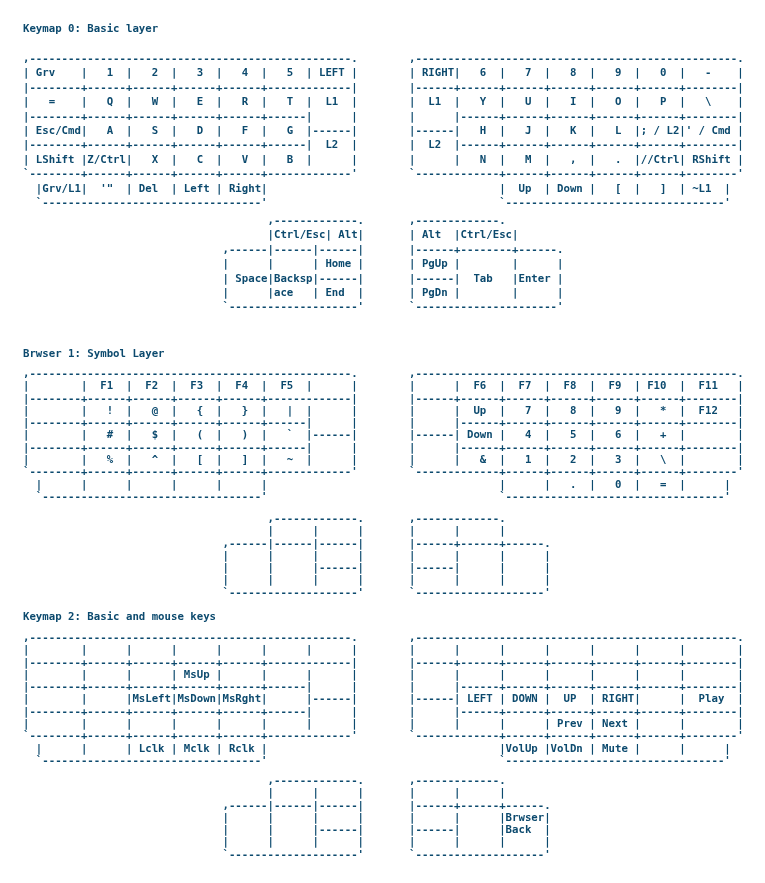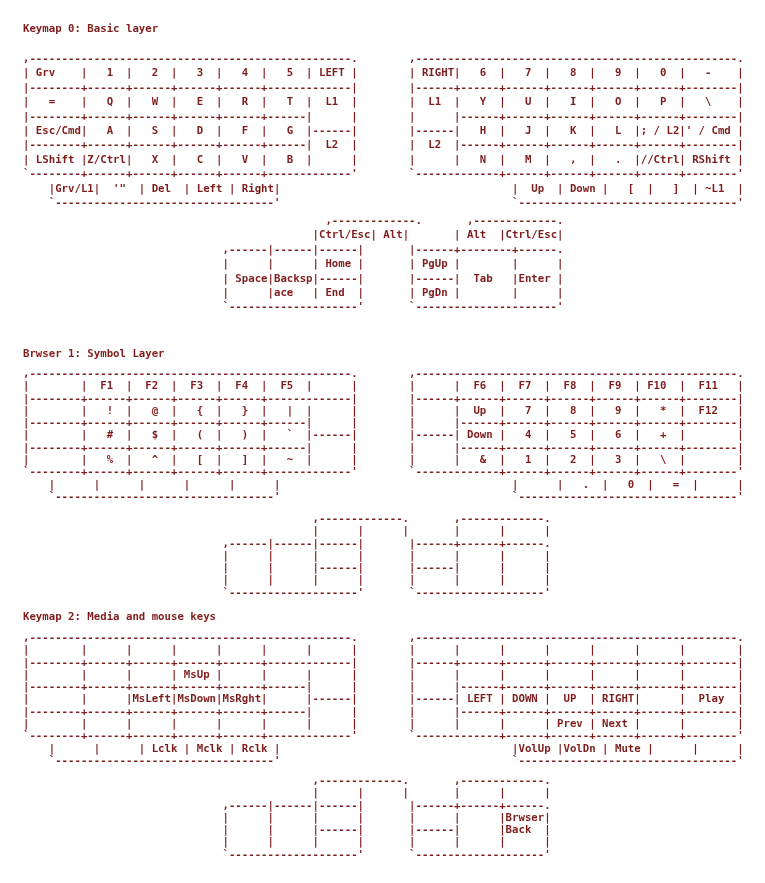--- a/index.html
+++ b/index.html
@@ -10,22 +10,21 @@
     height: 883px;
     overflow: hidden;
   }
   .doc {
     position: relative;
     width: 765px;
     height: 883px;
     background: #ffffff;
     font-family: "DejaVu Sans Mono", "Liberation Mono", monospace;
     font-weight: bold;
-    color: #7f1d1d;
-    text-align: right;
+    color: #0c4a6e;
   }
   .kb-title {
     position: absolute;
     left: 23px;
     font-size: 10.7px;
     line-height: 12px;
     white-space: pre;
   }
   .art {
     position: absolute;
@@ -76,21 +75,21 @@
   |      |      |      |      |      |                                    |      |   .  |   0  |   =  |      |
   `----------------------------------'                                    `----------------------------------'</pre>
   <pre class="art lh-k12" style="top:513px">                                      ,-------------.       ,-------------.
                                       |      |      |       |      |      |
                                ,------|------|------|       |------+------+------.
                                |      |      |      |       |      |      |      |
                                |      |      |------|       |------|      |      |
                                |      |      |      |       |      |      |      |
                                `--------------------'       `--------------------'</pre>
 
-  <div class="kb-title" style="top:611px">Keymap 2: Media and mouse keys</div>
+  <div class="kb-title" style="top:611px">Keymap 2: Basic and mouse keys</div>
   <pre class="art lh-k12" style="top:632px">,--------------------------------------------------.        ,--------------------------------------------------.
 |        |      |      |      |      |      |      |        |      |      |      |      |      |      |        |
 |--------+------+------+------+------+-------------|        |------+------+------+------+------+------+--------|
 |        |      |      | MsUp |      |      |      |        |      |      |      |      |      |      |        |
 |--------+------+------+------+------+------|      |        |      |------+------+------+------+------+--------|
 |        |      |MsLeft|MsDown|MsRght|      |------|        |------| LEFT | DOWN |  UP  | RIGHT|      |  Play  |
 |--------+------+------+------+------+------|      |        |      |------+------+------+------+------+--------|
 |        |      |      |      |      |      |      |        |      |      |      | Prev | Next |      |        |
 `--------+------+------+------+------+-------------'        `-------------+------+------+------+------+--------'
   |      |      | Lclk | Mclk | Rclk |                                    |VolUp |VolDn | Mute |      |      |

